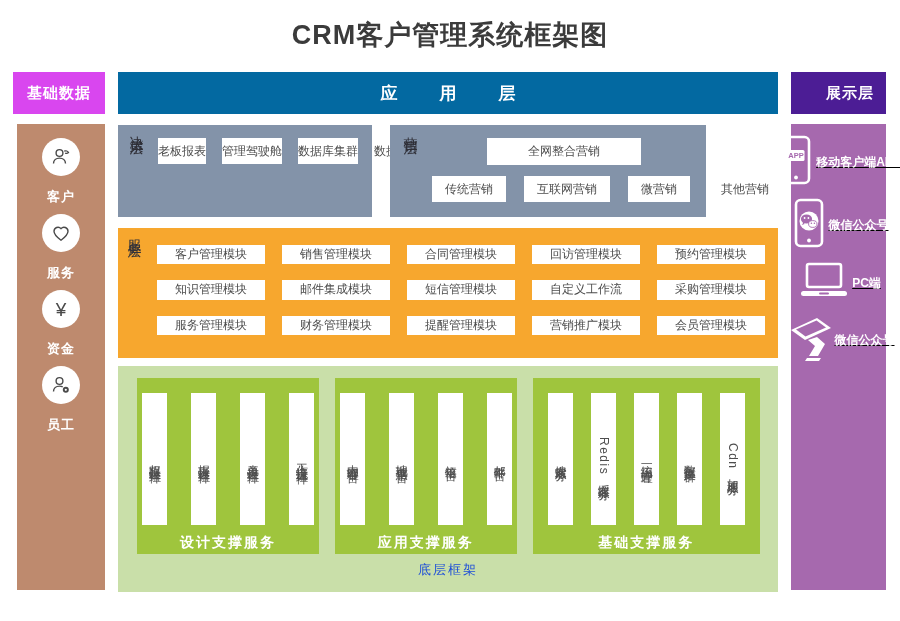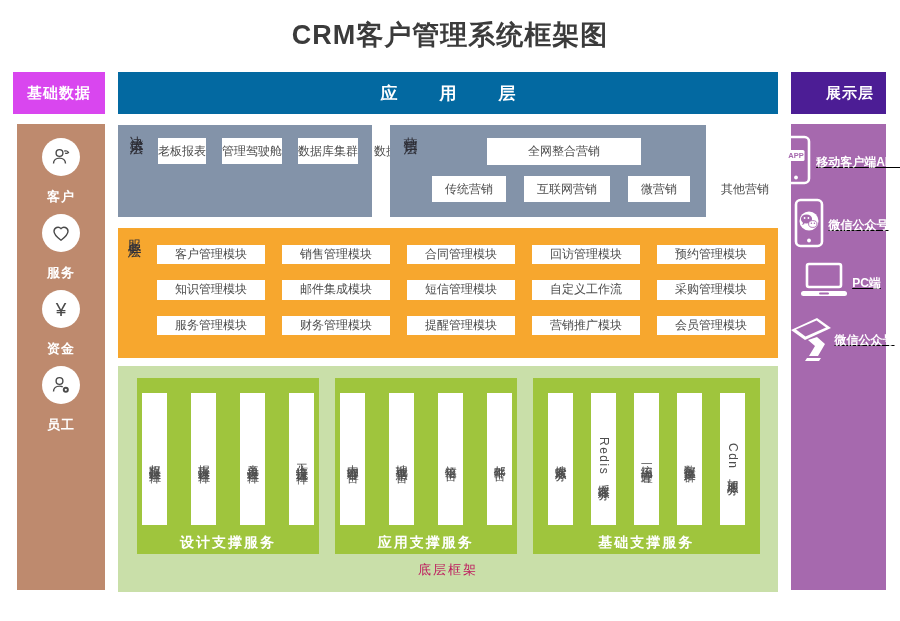--- a/index.html
+++ b/index.html
@@ -77,21 +77,21 @@
   .strips { display:flex; justify-content:center; gap:18px; }
   .g4 .strips { gap:24px; }
   .strip {
     width:25px; height:132px; background:#fff; color:#4d4d4d;
     writing-mode:vertical-rl; text-orientation:mixed; font-size:12px; letter-spacing:1.5px;
     display:flex; align-items:center; justify-content:center; white-space:nowrap;
   }
   .ftitle { margin-top:9px; color:#fff; font-size:14px; font-weight:bold; letter-spacing:2px; }
   .ffooter {
     position:absolute; left:0; right:0; bottom:13px; text-align:center;
-    font-size:13px; color:#be185d; letter-spacing:2px;
+    font-size:13px; color:#1d4ed8; letter-spacing:2px;
   }
   
   .rhead {
     position:absolute; left:791px; top:72px; width:95px; height:42px;
     background:#4c1d95; color:#fff; font-size:15px; font-weight:bold;
     display:flex; align-items:center; justify-content:center; letter-spacing:1px;padding-left:23px;
   }
   .rbody {
     position:absolute; left:791px; top:124px; width:95px; height:466px;
     background:#a669ae; display:flex; flex-direction:column; align-items:center;

